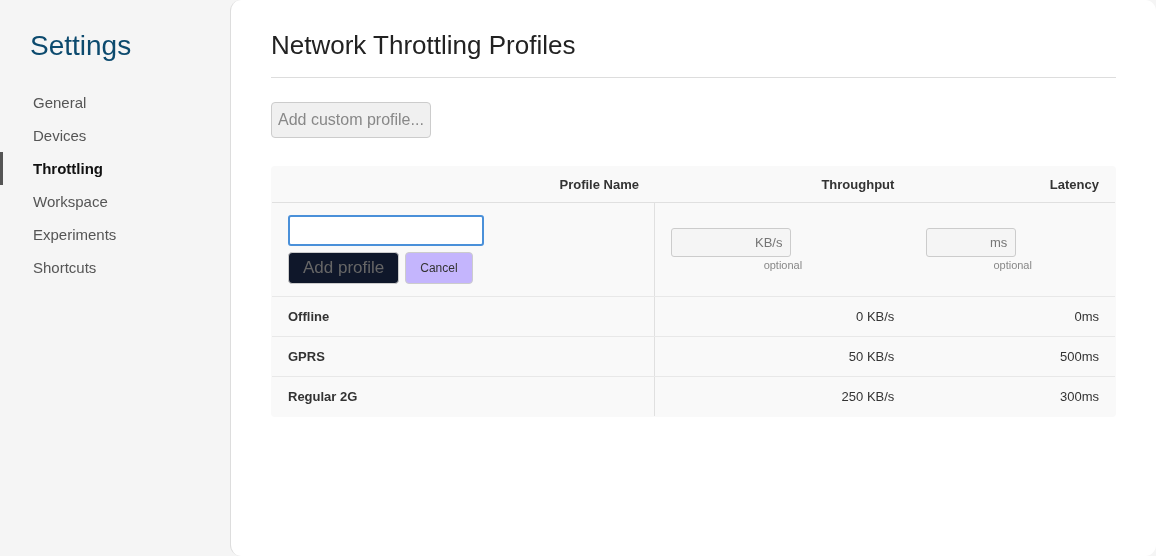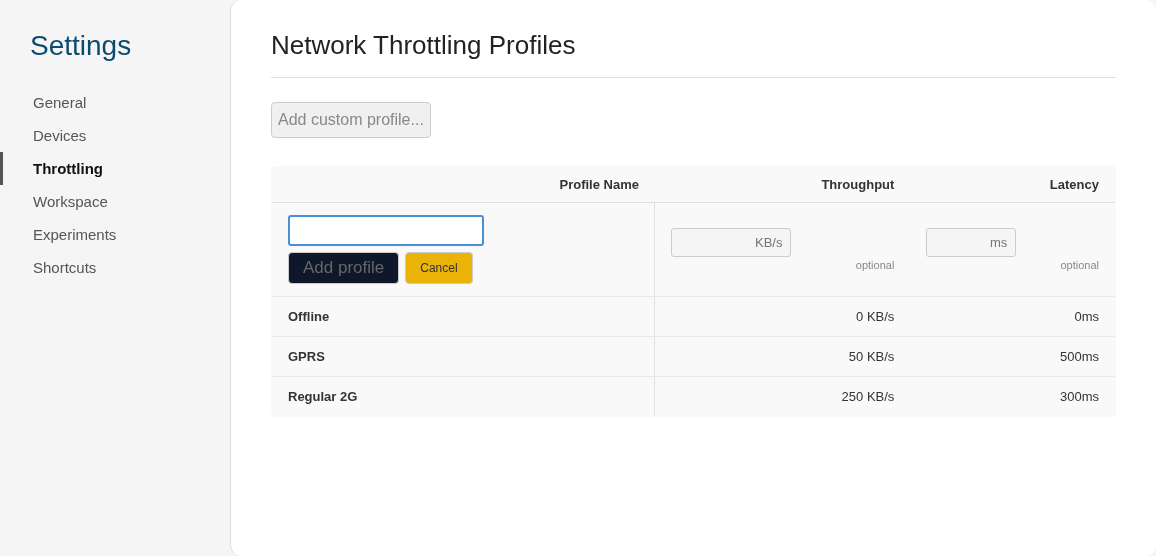--- a/index.html
+++ b/index.html
@@ -143,21 +143,21 @@
       font-size: 13px;
       background: #f5f5f5;
       color: #aaa;
       text-align: right;
       font-family: inherit;
     }
 
     .optional-label {
       font-size: 11px;
       color: #888;
-      text-align: right;
+      text-align: center;
       padding-top: 2px;
     }
 
     .input-group {
       display: flex;
       flex-direction: column;
     }
 
     .action-buttons {
       display: flex;
@@ -170,21 +170,21 @@
       border: 1px solid #ccc;
       border-radius: 4px;
       padding: 5px 14px;
       font-size: 17px;
       color: #666;
       cursor: pointer;
       font-family: inherit;
     }
 
     .cancel-btn {
-      background: #eab308;
+      background: #c4b5fd;
       border: 1px solid #ccc;
       border-radius: 4px;
       padding: 5px 14px;
       font-size: 12px;
       color: #333;
       cursor: pointer;
       font-family: inherit;
     }
 
     .profiles-table tbody tr td {

